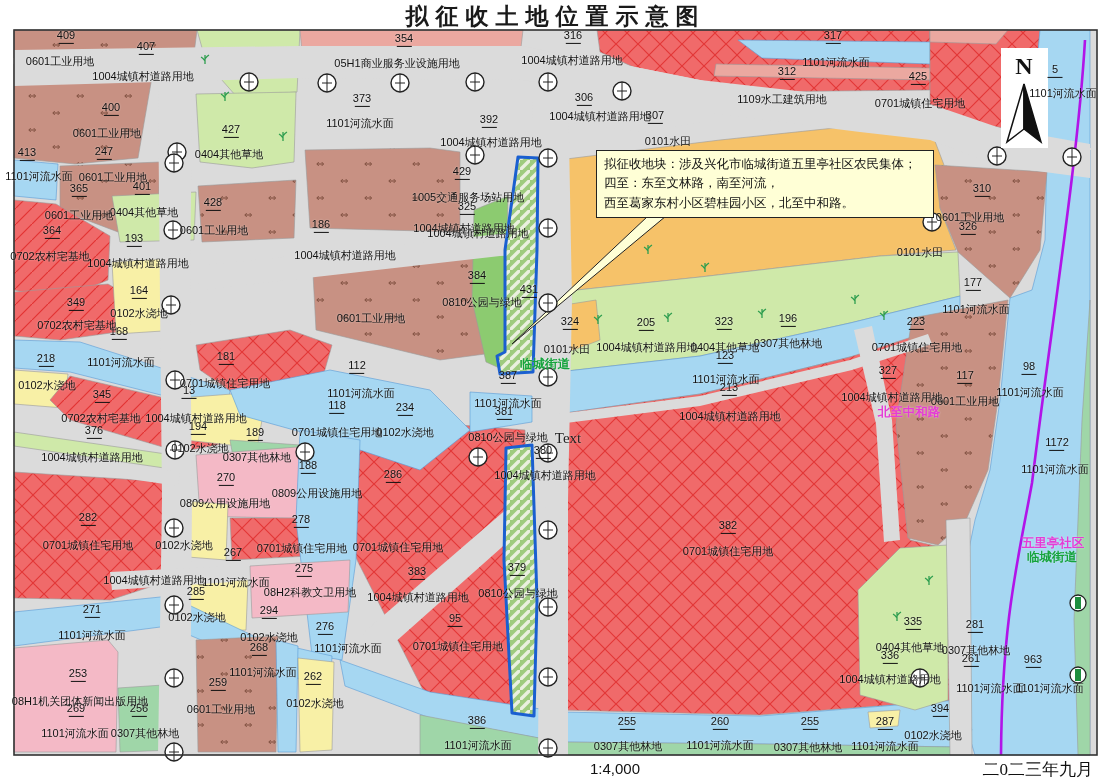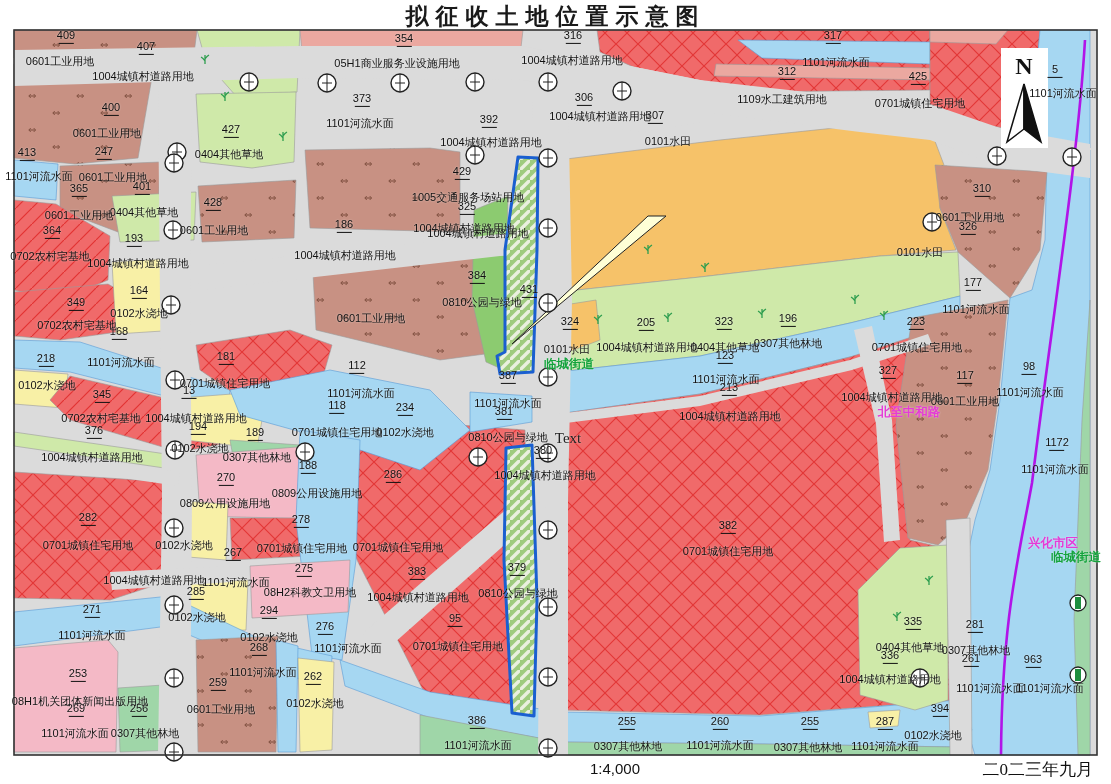--- a/index.html
+++ b/index.html
@@ -16,21 +16,21 @@
   #annotation{position:absolute;left:596px;top:150px;width:322px;
         background:#FFFFD6;border:1.6px solid #222;padding:4px 7px;
         font-size:12.5px;line-height:1.55;color:#111;z-index:6;}
   #labels{position:absolute;left:0;top:0;width:1111px;height:784px;
         pointer-events:none;z-index:5;}
   .lbl{position:absolute;transform:translate(-50%,-50%);white-space:nowrap;
        color:#111;text-shadow:0 0 2px rgba(255,255,255,.55);}
   .lbl.c{font-size:11px;}
   .lbl.n{font-size:11px;text-align:center;line-height:1;}
   .lbl.n .dash{display:block;width:15px;height:1.2px;background:#111;margin:2px auto 0;}
-  .lbl.g{color:#14A33C;font-size:12.5px;font-weight:bold;margin-left:24px;}
+  .lbl.g{color:#14A33C;font-size:12.5px;font-weight:bold;}
   .lbl.m{color:#E53BD6;font-size:12.5px;font-weight:bold;}
   .lbl.t{font-size:15px;color:#222;font-family:"Liberation Serif",serif;}
 </style>
 </head>
 <body>
 
 <div class="stage">
 
 <svg width="1111" height="784" viewBox="0 0 1111 784">
   <defs>
@@ -226,21 +226,21 @@
       <div class="lbl n" style="left: 231px; top: 131px;">427<span class="dash"></span></div>
       <div class="lbl n" style="left: 104px; top: 153px;">247<span class="dash"></span></div>
       <div class="lbl n" style="left: 27px; top: 154px;">413<span class="dash"></span></div>
       <div class="lbl n" style="left: 462px; top: 173px;">429<span class="dash"></span></div>
       <div class="lbl n" style="left: 79px; top: 190px;">365<span class="dash"></span></div>
       <div class="lbl n" style="left: 142px; top: 188px;">401<span class="dash"></span></div>
       <div class="lbl n" style="left: 467px; top: 208px;">325<span class="dash"></span></div>
       <div class="lbl n" style="left: 213px; top: 204px;">428<span class="dash"></span></div>
       <div class="lbl n" style="left: 982px; top: 190px;">310<span class="dash"></span></div>
       <div class="lbl n" style="left: 968px; top: 228px;">326<span class="dash"></span></div>
-      <div class="lbl n" style="left: 344px; top: 226px; text-align: right;">186<span class="dash"></span></div>
+      <div class="lbl n" style="left: 321px; top: 226px; text-align: right;">186<span class="dash"></span></div>
       <div class="lbl n" style="left: 52px; top: 232px;">364<span class="dash"></span></div>
       <div class="lbl n" style="left: 134px; top: 240px;">193<span class="dash"></span></div>
       <div class="lbl n" style="left: 973px; top: 284px;">177<span class="dash"></span></div>
       <div class="lbl n" style="left: 477px; top: 277px;">384<span class="dash"></span></div>
       <div class="lbl n" style="left: 529px; top: 291px;">431<span class="dash"></span></div>
       <div class="lbl n" style="left: 139px; top: 292px;">164<span class="dash"></span></div>
       <div class="lbl n" style="left: 76px; top: 304px;">349<span class="dash"></span></div>
       <div class="lbl n" style="left: 570px; top: 323px;">324<span class="dash"></span></div>
       <div class="lbl n" style="left: 916px; top: 323px;">223<span class="dash"></span></div>
       <div class="lbl n" style="left: 646px; top: 324px;">205<span class="dash"></span></div>
@@ -384,24 +384,29 @@
       <div class="lbl c" style="left: 976px; top: 650px;">0307其他林地</div>
       <div class="lbl c" style="left: 628px; top: 746px;">0307其他林地</div>
       <div class="lbl c" style="left: 720px; top: 745px;">1101河流水面</div>
       <div class="lbl c" style="left: 808px; top: 747px;">0307其他林地</div>
       <div class="lbl c" style="left: 885px; top: 746px;">1101河流水面</div>
       <div class="lbl c" style="left: 990px; top: 688px;">1101河流水面</div>
       <div class="lbl c" style="left: 1050px; top: 688px;">1101河流水面</div>
       <div class="lbl c" style="left: 933px; top: 735px;">0102水浇地</div>
       <div class="lbl g" style="left: 545px; top: 364px;">临城街道</div>
       <div class="lbl g" style="left: 1052px; top: 557px;">临城街道</div>
-      <div class="lbl m" style="left: 1053px; top: 543px;">兴化市区</div>
+      <div class="lbl m" style="left: 1053px; top: 543px;">五里亭社区</div>
       <div class="lbl m" style="left: 909px; top: 412px;">北至中和路</div>
       <div class="lbl t" style="left: 568px; top: 438px;">Text</div>
     </div>
 
 <div id="title">拟征收土地位置示意图</div>
 
+<div id="annotation">
+  <div>拟征收地块：涉及兴化市临城街道五里亭社区农民集体；</div>
+  <div>四至：东至文林路，南至河流，</div>
+  <div>西至葛家东村小区碧桂园小区，北至中和路。</div>
+</div>
 
 <div id="scale">1:4,000</div>
 <div id="date">二0二三年九月</div>
 
 </div>
 
 </body></html>

